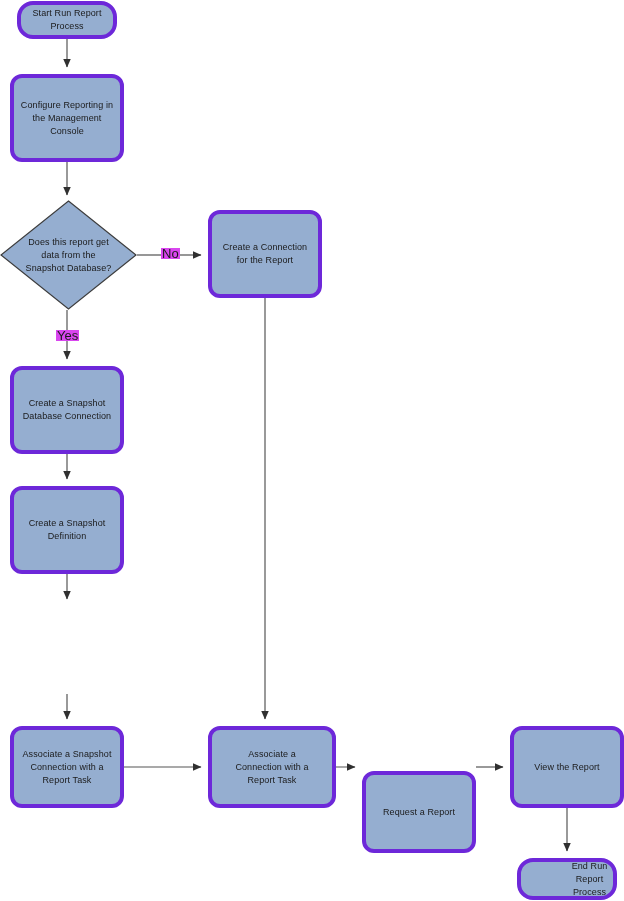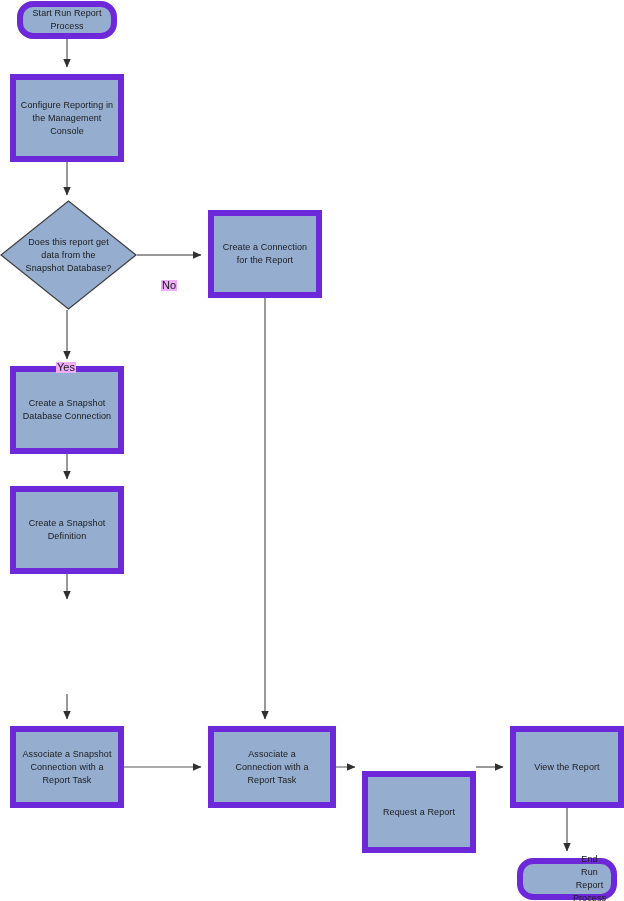--- a/index.html
+++ b/index.html
@@ -30,34 +30,34 @@
     pointer-events: none;
   }
   .node {
     position: absolute;
     box-sizing: border-box;
     display: flex;
     align-items: center;
     justify-content: center;
     text-align: center;
     background: #95AED0;
-    border: 6px solid #6d28d9;
+    border: 4px solid #6d28d9;
     color: #1a1a1a;
     font-size: 9px;
     line-height: 13px;
     letter-spacing: 0.1px;
     z-index: 2;
   }
   .node .label {
     display: block;
     padding: 0 4px;
     white-space: pre-line;
   }
   .node.process {
-    border-radius: 0;
+    border-radius: 12px;
   }
   .node.terminator {
     border-radius: 16px;
   }
   .node.decision {
     background: transparent;
     border: none;
   }
   .decision-shape {
     position: absolute;
@@ -65,28 +65,27 @@
     top: 0;
     width: 100%;
     height: 100%;
   }
   .decision .label {
     position: relative;
     z-index: 1;
   }
   .edge-label {
     position: absolute;
-    background: #f0abfc;
+    background: #d946ef;
     color: #1a1a1a;
-    font-size: 11px;
+    font-size: 13px;
     line-height: 11px;
     padding: 0 1px;
     z-index: 3;
     white-space: nowrap;
-    margin-top: 32px;
   }
 </style>
 </head>
 <body>
 
 <div id="flow-root">
 
   <svg id="edges" viewBox="0 0 624 901">
     <defs>
       <marker id="arrowhead" markerWidth="9" markerHeight="8" refX="8.5" refY="4" orient="auto" markerUnits="userSpaceOnUse">

